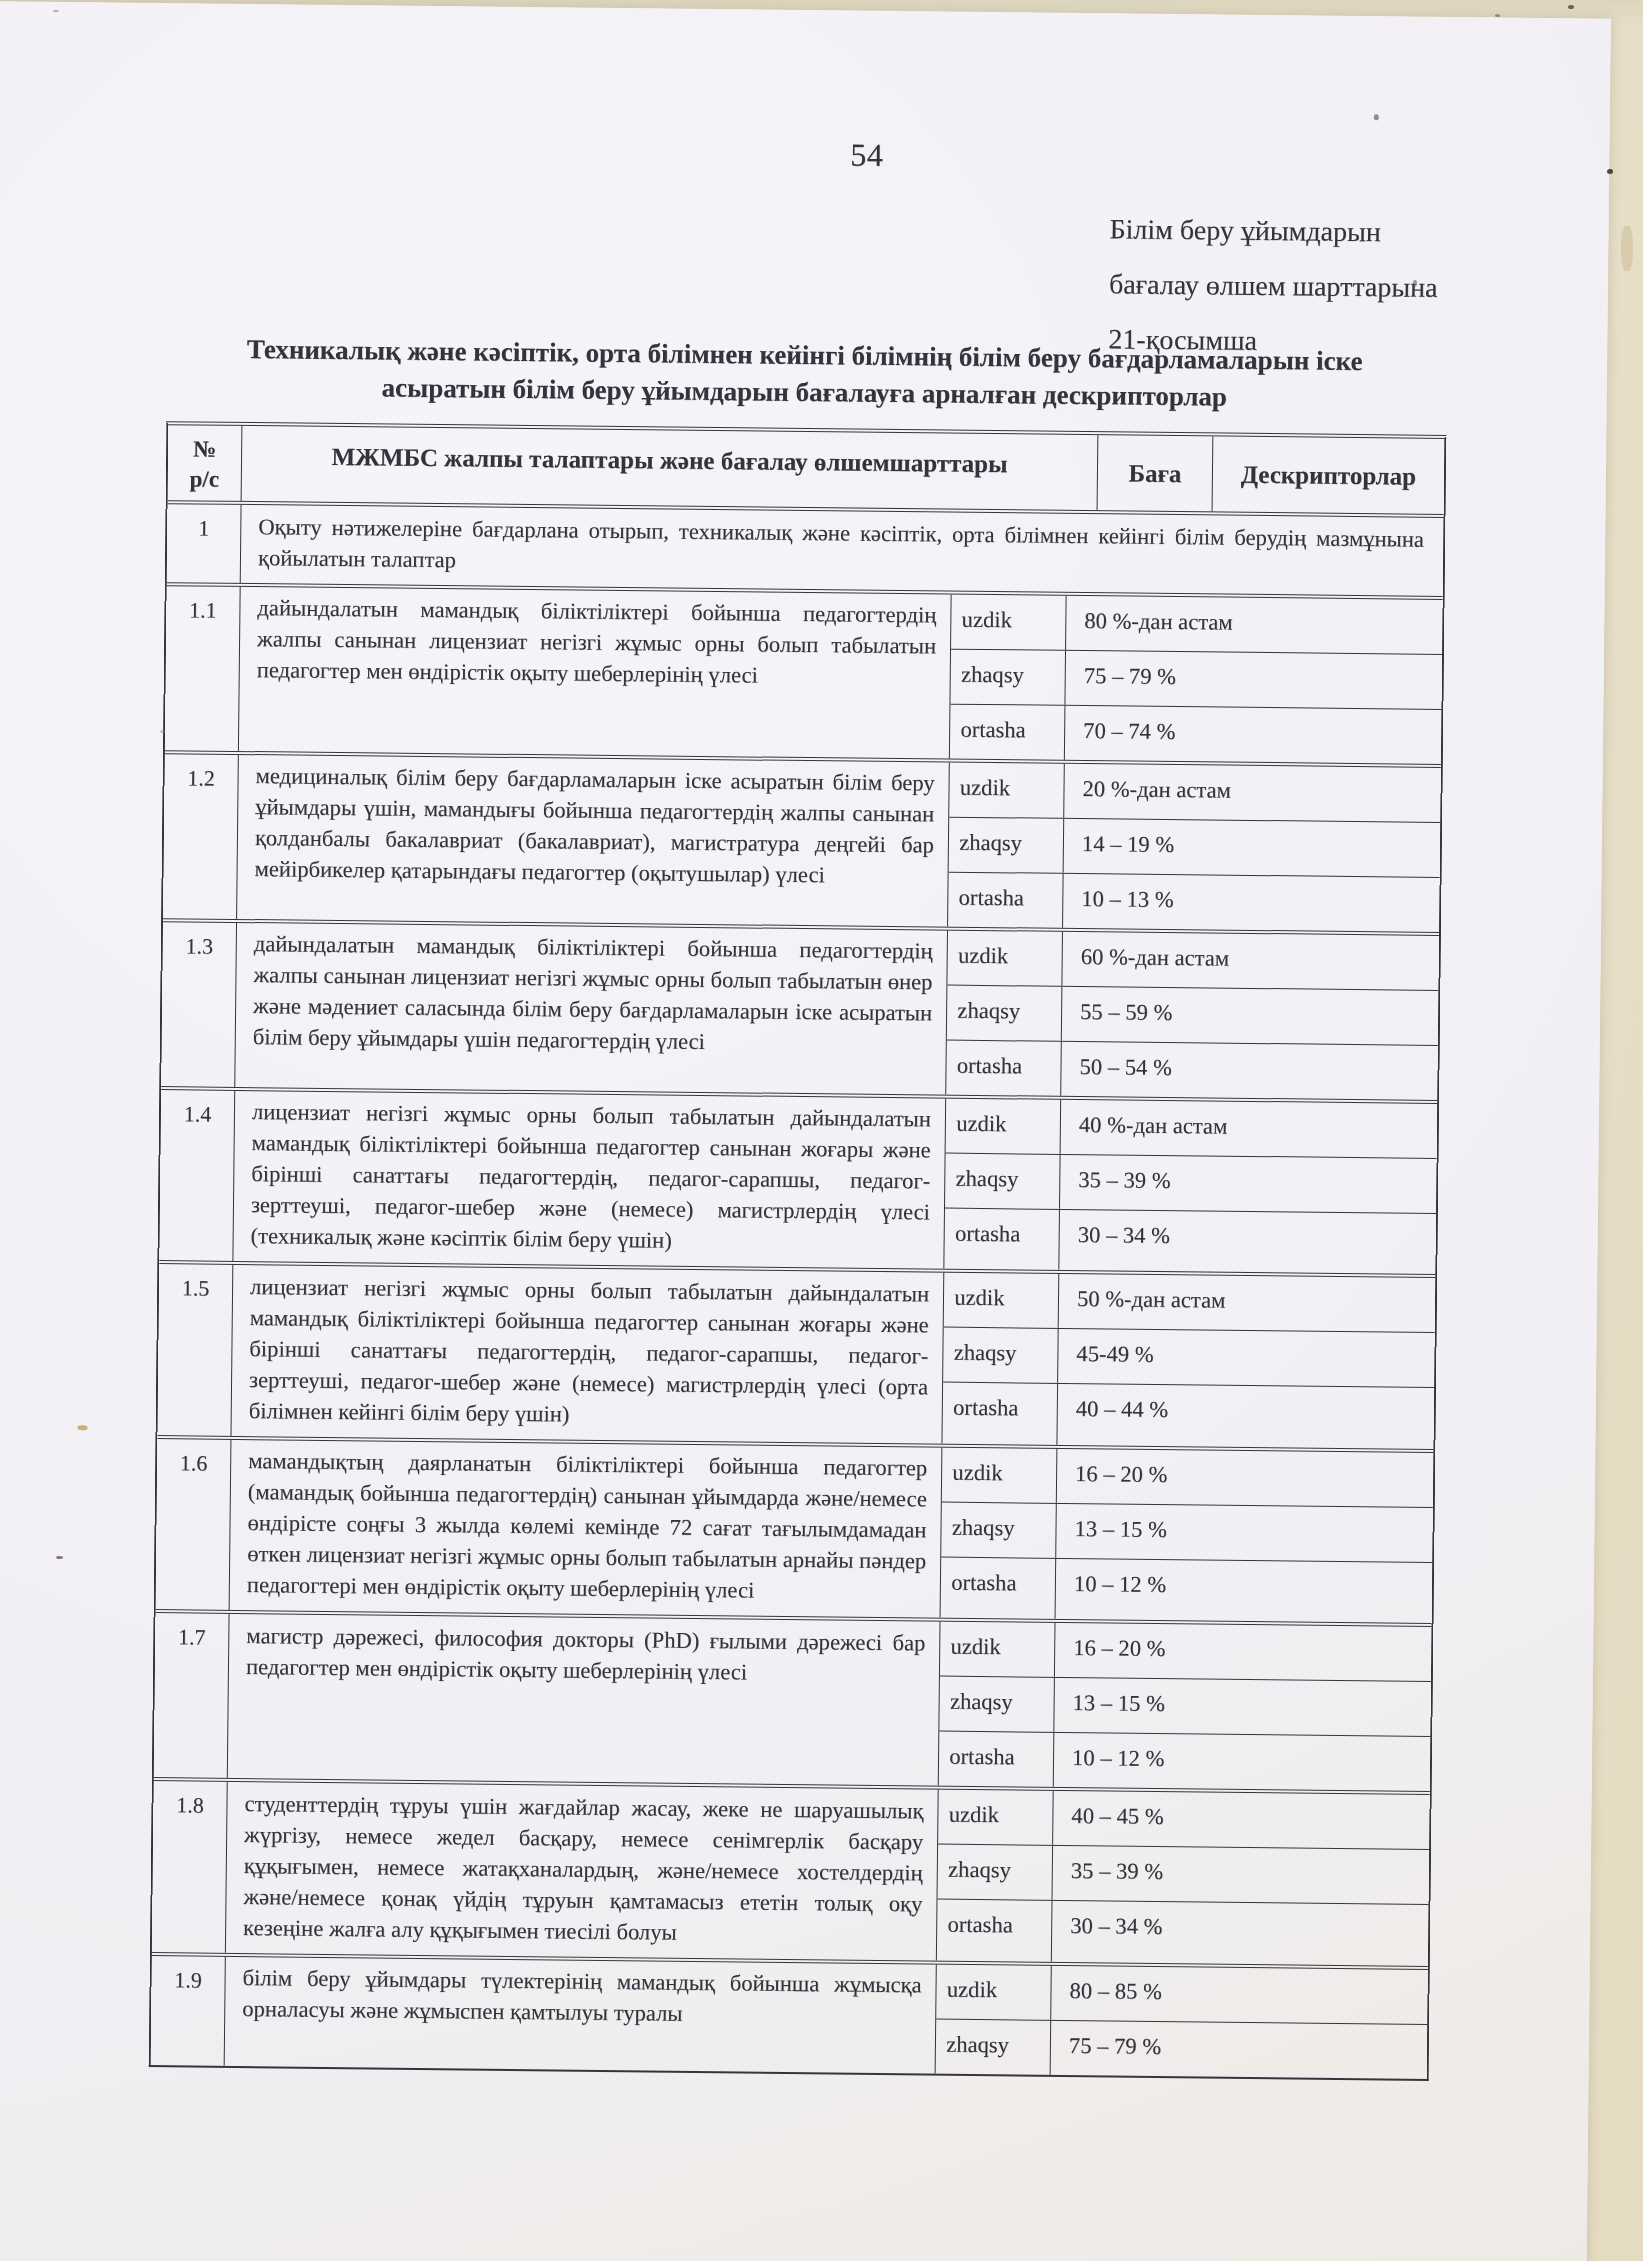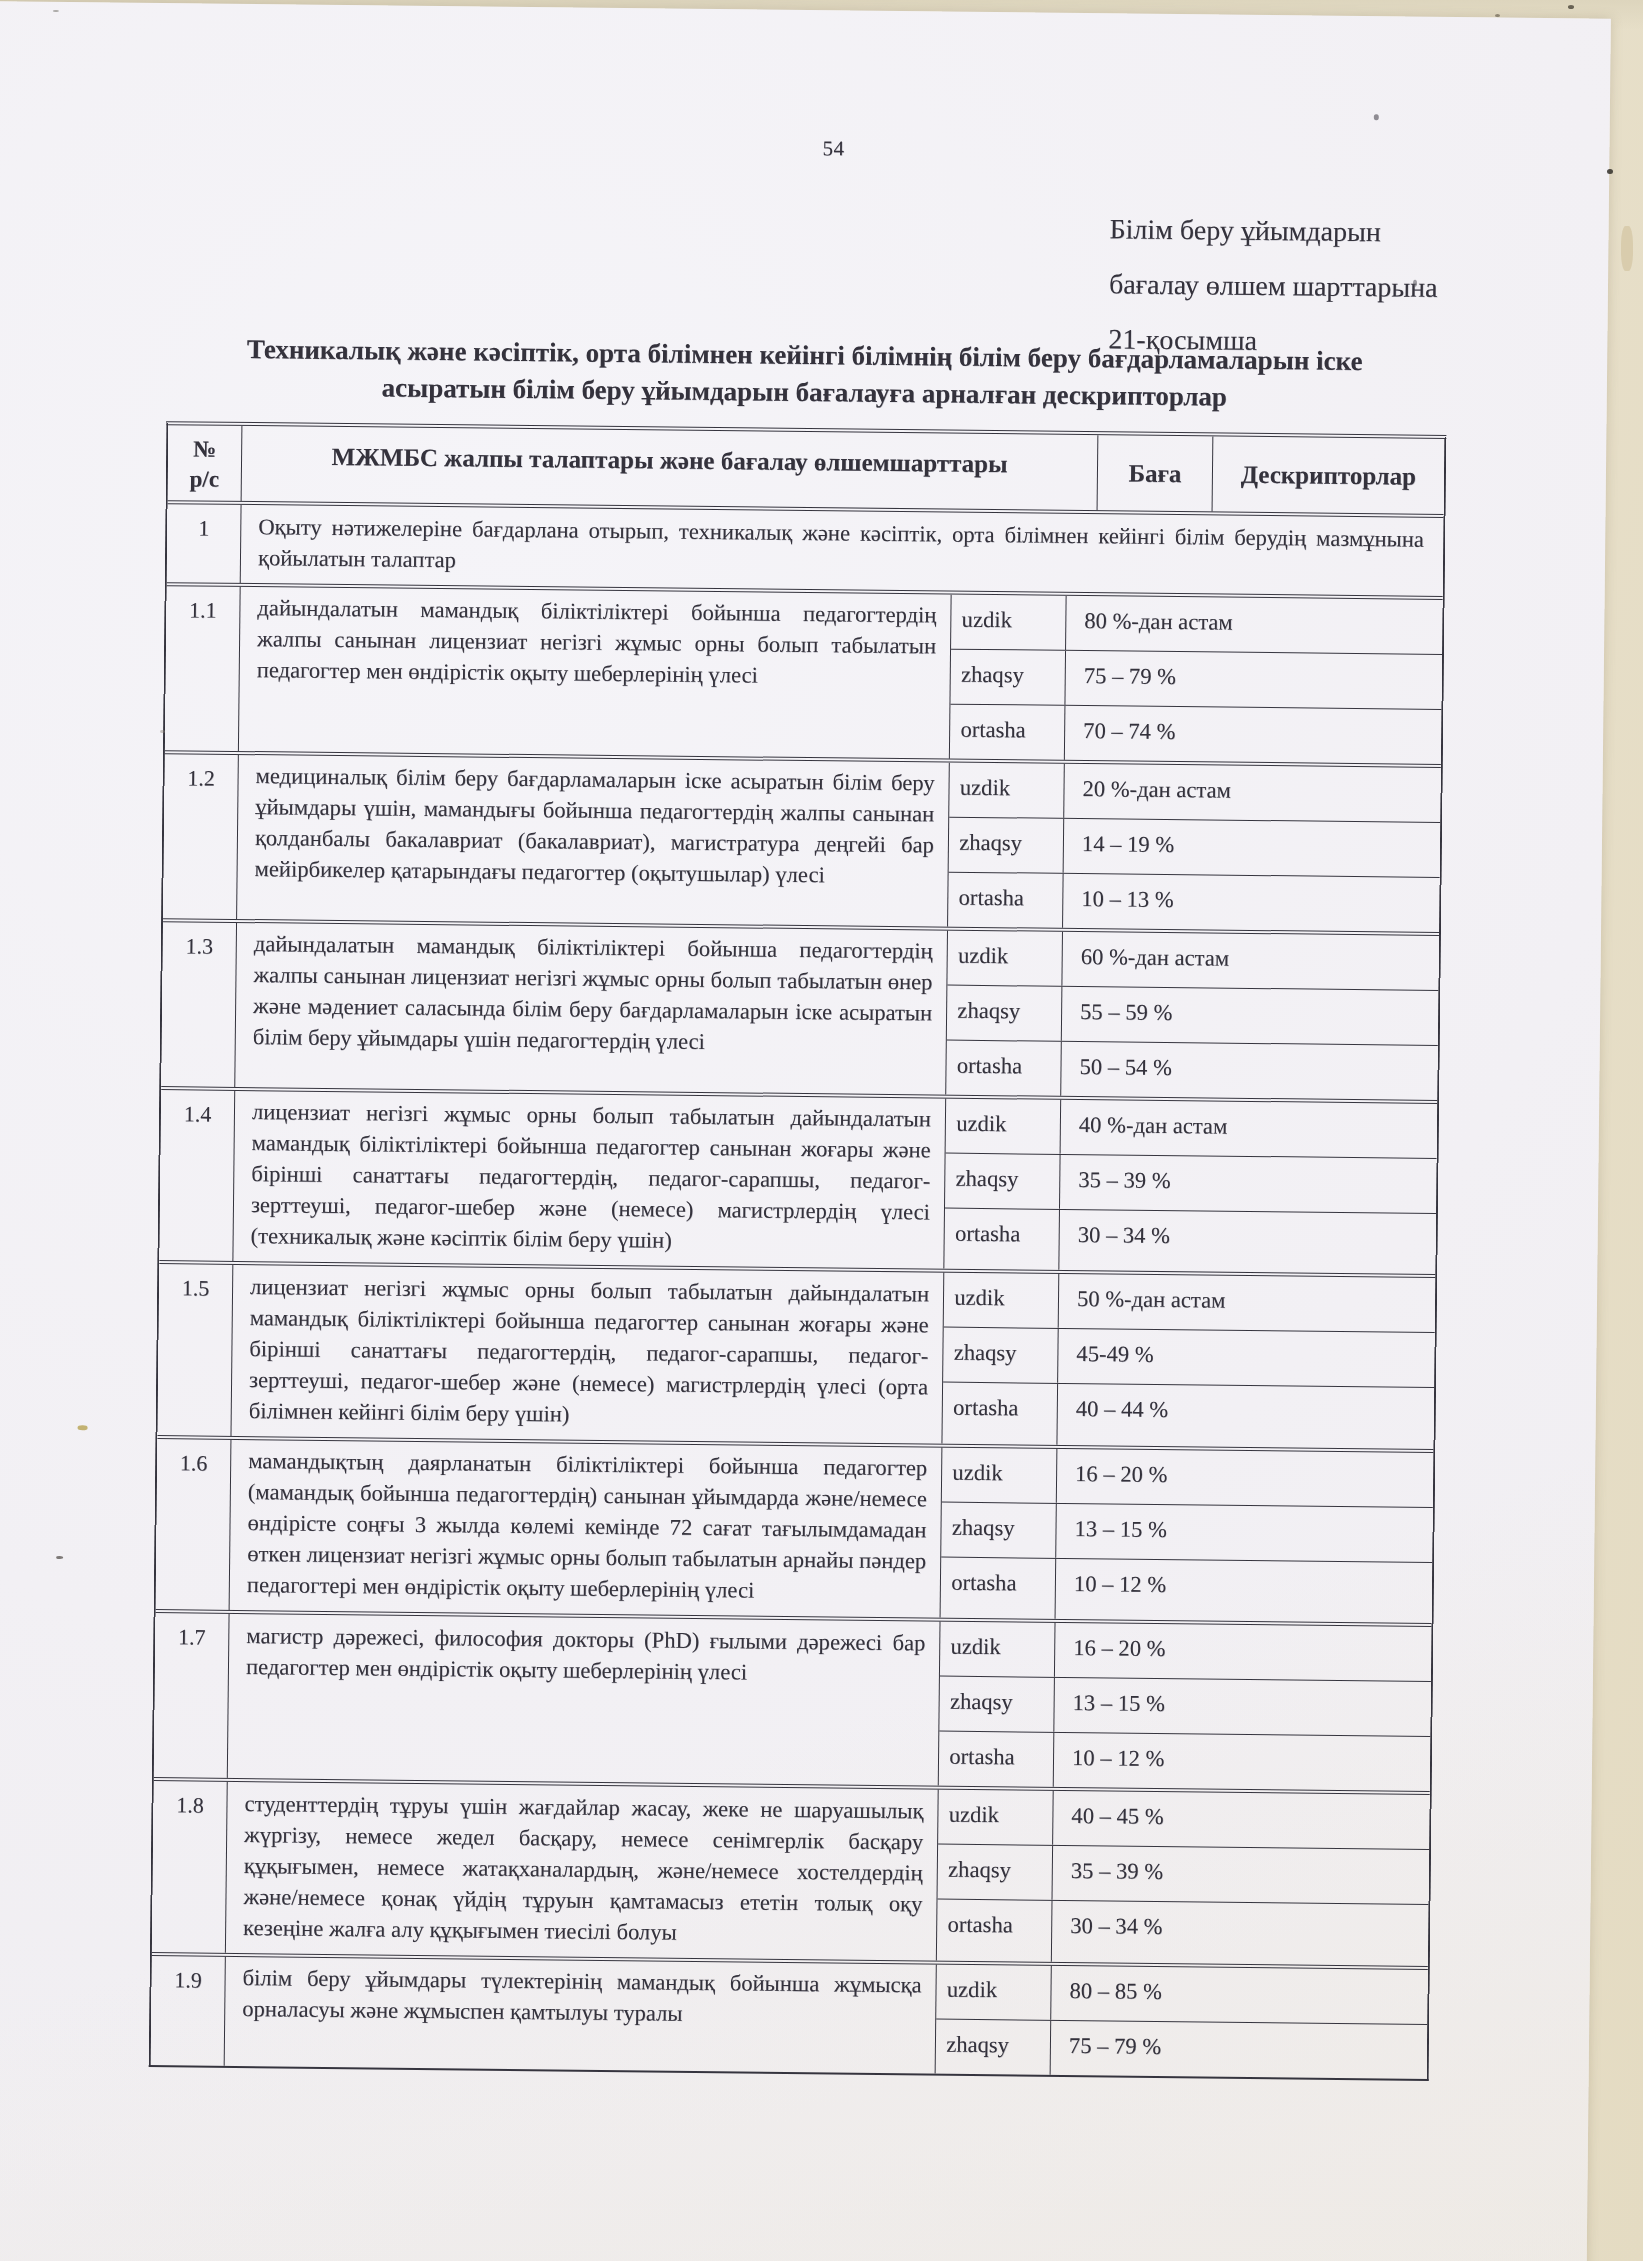--- a/index.html
+++ b/index.html
@@ -23,21 +23,21 @@
       radial-gradient(circle at 32% 22%, #f5f4f8 0%, #f2f0f4 55%, #efedf0 100%);
     box-shadow:0 0 11.6px rgba(120,105,70,.25);
   }
 
   .content{
     position:absolute;left:29px;top:0;width:1643px;height:2261px;
     color:#34323c;
     text-shadow:0.4px 0.4px 0.5px rgba(44,42,62,.32);
   }
 
-  .page-number{position:absolute;left:824px;top:126px;font-size:21px;letter-spacing:0.6px;text-align:center;}
+  .page-number{position:absolute;left:852px;top:126px;font-size:32px;letter-spacing:0.6px;text-align:center;}
 
   .appendix{position:absolute;left:1112px;top:188px;font-size:28px;line-height:55px;}
   .appendix div{white-space:nowrap;}
 
   .doc-title{
     position:absolute;left:235px;top:327px;width:1147px;
     font-size:27px;line-height:37px;font-weight:bold;text-align:center;
   }
 
   

